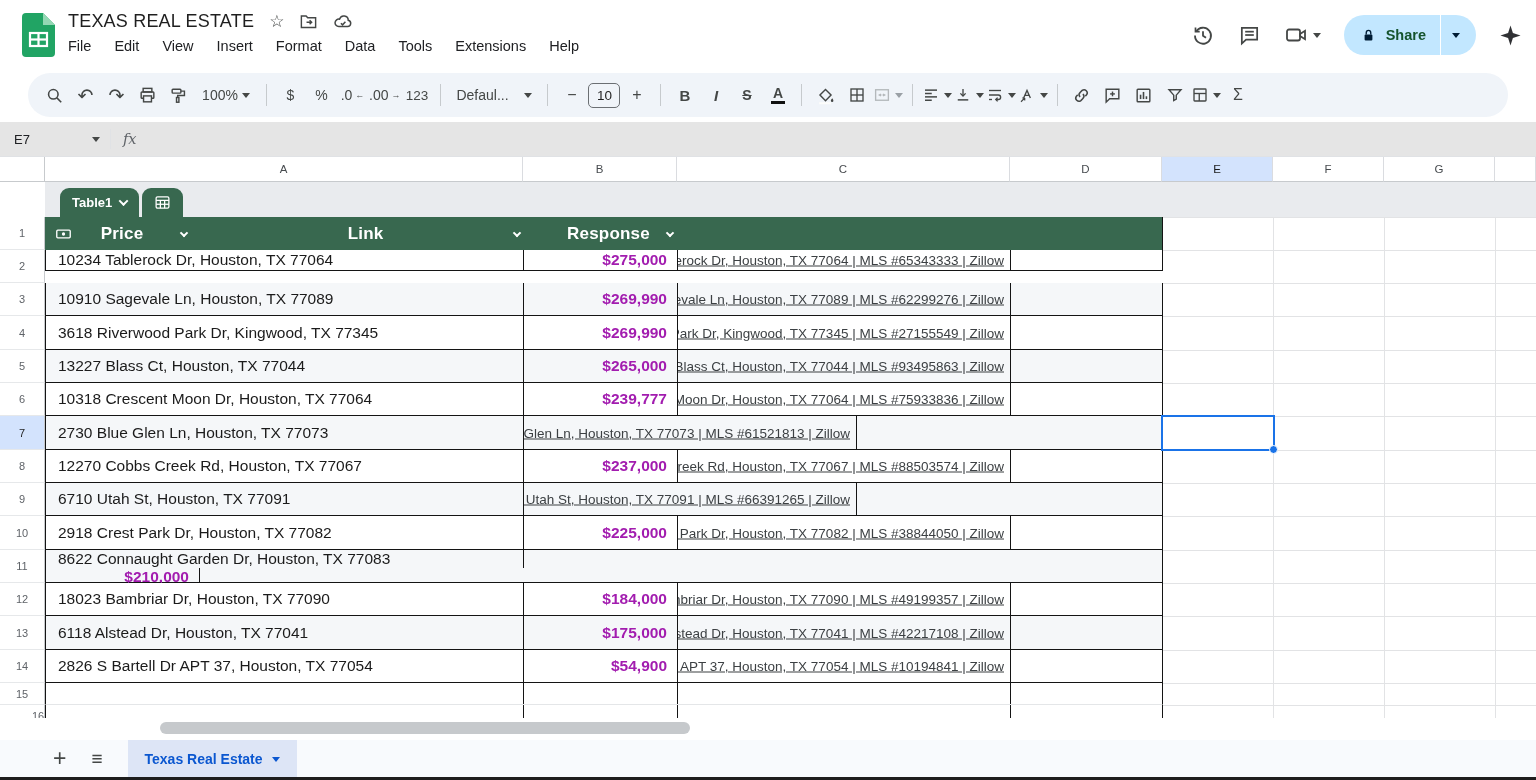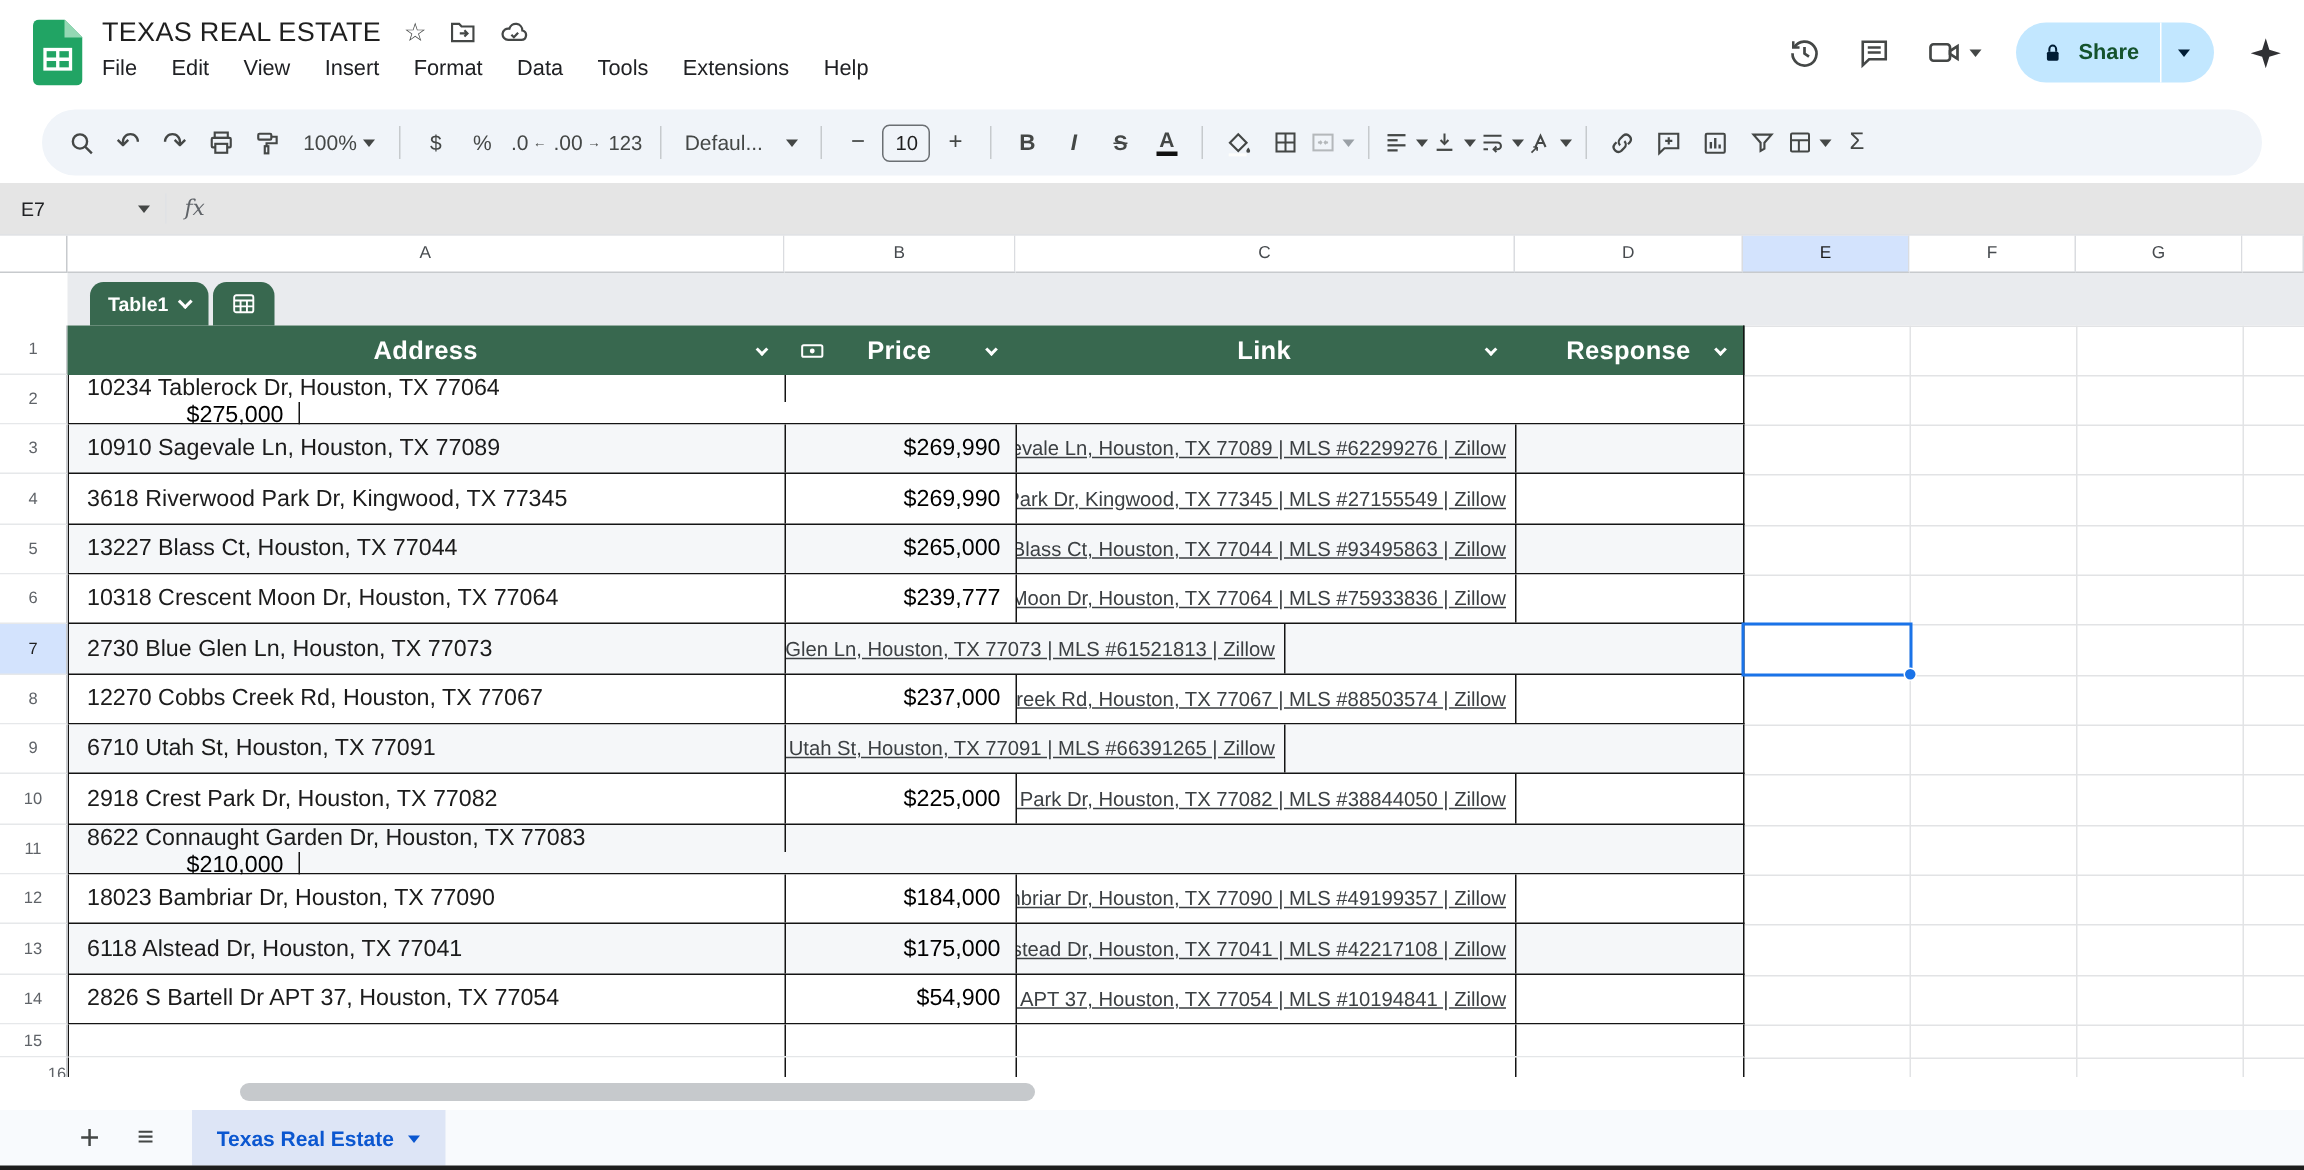--- a/index.html
+++ b/index.html
@@ -81,21 +81,21 @@
   .th0 { width:478px; } .th1 { width:154px; } .th2 { width:333px; } .th3 { width:153px; }
 
   
   .trow { position:absolute; left:45px; width:1118px; background:#fff; border:1px solid #141414;
           border-top:none; display:flex; z-index:1; }
   .trow.band { background:var(--banding-gray,#f6f8fa); }
   .trow.empty { border-bottom:1px solid #e4e6e8; background:#fff; }
   .tc { border-right:1px solid #141414; height:100%; }
   .tca { width:478px; display:flex; align-items:center; padding-left:12px; font-size:15.5px; color:#1b1b1b; }
   .tcb { width:154px; display:flex; align-items:center; justify-content:flex-end; padding-right:10px;
-         font-size:15.5px; font-weight:400; color:#000000; }
+         font-size:15.5px; font-weight:700; color:#a21caf; }
   .tcc { width:333px; position:relative; overflow:hidden; }
   .linktxt { position:absolute; right:6px; top:50%; transform:translateY(-50%); white-space:nowrap;
              font-size:13.5px; color:#3c4043; text-decoration:underline; }
   .tcd { flex:1; border-right:none; }
 
   .vline { position:absolute; width:1px; background:#e2e3e5; z-index:0; }
   .hline { position:absolute; height:1px; background:#e2e3e5; z-index:0; }
 
   .sel-box { position:absolute; left:1161px; top:415px; width:114px; height:36px;
              border:2px solid var(--selection-blue,#1a73e8); z-index:4; }
@@ -398,24 +398,20 @@
           <rect x="3" y="4" width="18" height="16" rx="2"></rect>
           <line x1="3" y1="9" x2="21" y2="9"></line>
           <line x1="9" y1="9" x2="9" y2="20"></line>
           <line x1="15" y1="9" x2="15" y2="20"></line>
           <line x1="3" y1="14.5" x2="21" y2="14.5"></line>
         </svg>
     </div>
   </div>
 
   <div class="thead">
-    <div class="th th0">
-      <span>Address</span>
-      <span class="thchev"></span>
-    </div>
     <div class="th th1">
       <span class="money">
         <svg width="17" height="17" viewBox="0 0 24 24">
             <rect x="2.5" y="6.5" width="19" height="11" rx="1.5" fill="none" stroke="#fff" stroke-width="1.9"></rect>
             <circle cx="12" cy="12" r="2.3" fill="#fff"></circle>
           </svg>
       </span>
       <span>Price</span>
       <span class="thchev"></span>
     </div>
@@ -423,21 +419,21 @@
       <span>Link</span>
       <span class="thchev"></span>
     </div>
     <div class="th th3">
       <span>Response</span>
       <span class="thchev"></span>
     </div>
   </div>
 
   <div id="body-rows">
-      <div class="trow" style="top: 250px; height: 33px; flex-direction: column;">
+      <div class="trow" style="top: 250px; height: 21px;">
         <div class="tc tca">10234 Tablerock Dr, Houston, TX 77064</div>
         <div class="tc tcb">$275,000</div>
         <div class="tc tcc">
           <span class="linktxt">10234 Tablerock Dr, Houston, TX 77064 | MLS #65343333 | Zillow</span>
         </div>
         <div class="tc tcd"></div>
       </div>
       <div class="trow band" style="top: 283px; height: 33px;">
         <div class="tc tca">10910 Sagevale Ln, Houston, TX 77089</div>
         <div class="tc tcb">$269,990</div>

